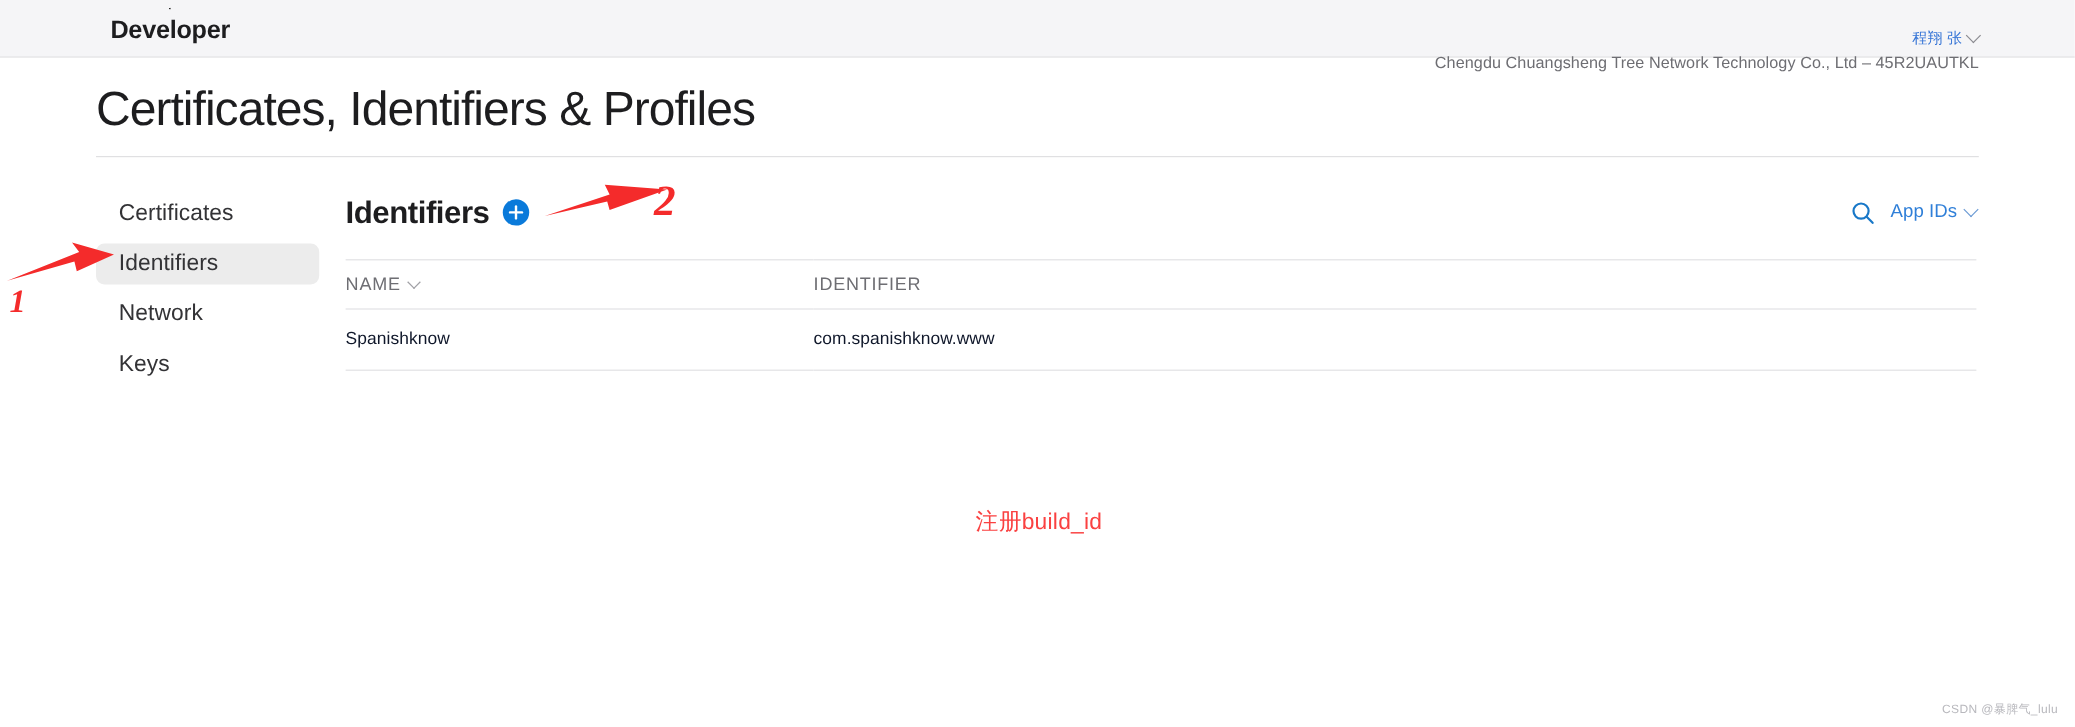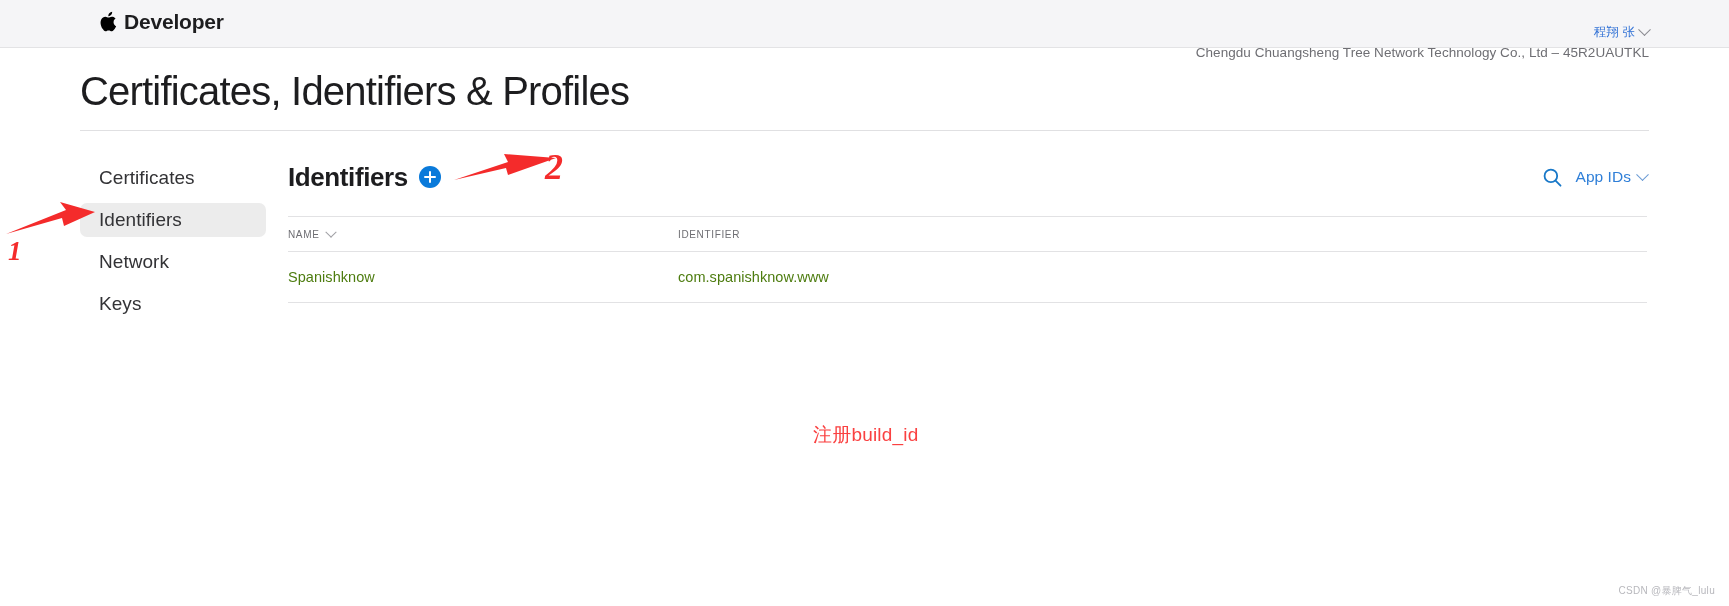--- a/index.html
+++ b/index.html
@@ -19,26 +19,27 @@
   
   .topbar {
     position: relative;
     height: 48px;
     background: #f5f5f7;
     border-bottom: 1px solid #e3e3e5;
     box-sizing: border-box;
   }
   .brand {
     position: absolute;
-    left: 98px;
+    left: 92px;
     top: 6px;
     display: flex;
     align-items: center;
     gap: 7px;
     height: 30px;
+    flex-direction: column;
   }
   .apple-logo {
     display: block;
     width: 19px;
     height: 23px;
   }
   .brand-text {
     font-size: 21px;
     font-weight: 600;
     color: #1d1d1f;
@@ -201,21 +202,21 @@
   
   .tbl {
     margin-top: 19px;
     width: 100%;
     border-collapse: collapse;
     table-layout: fixed;
   }
   .tbl thead th {
     text-align: left;
     font-weight: 400;
-    font-size: 10px;
+    font-size: 15px;
     letter-spacing: 0.65px;
     color: #6e6e73;
     padding: 12px 0 11px 0;
     border-top: 1px solid #e2e2e4;
     border-bottom: 1px solid #e2e2e4;
   }
   .th-inner {
     display: inline-flex;
     align-items: center;
     gap: 7px;
@@ -223,21 +224,21 @@
   .chev-grey {
     display: inline-block;
     width: 7px;
     height: 7px;
     border-right: 1.3px solid #a0a0a5;
     border-bottom: 1.3px solid #a0a0a5;
     transform: rotate(45deg) translate(-2px, -2px);
   }
   .tbl tbody td {
     font-size: 14.5px;
-    color: #4d7c0f;
+    color: #0f172a;
     padding: 17px 0 17px 0;
     border-bottom: 1px solid #e2e2e4;
     letter-spacing: 0.05px;
   }
   .col-name { width: 390px; }
 
   
   .anno {
     position: absolute;
     pointer-events: none;

